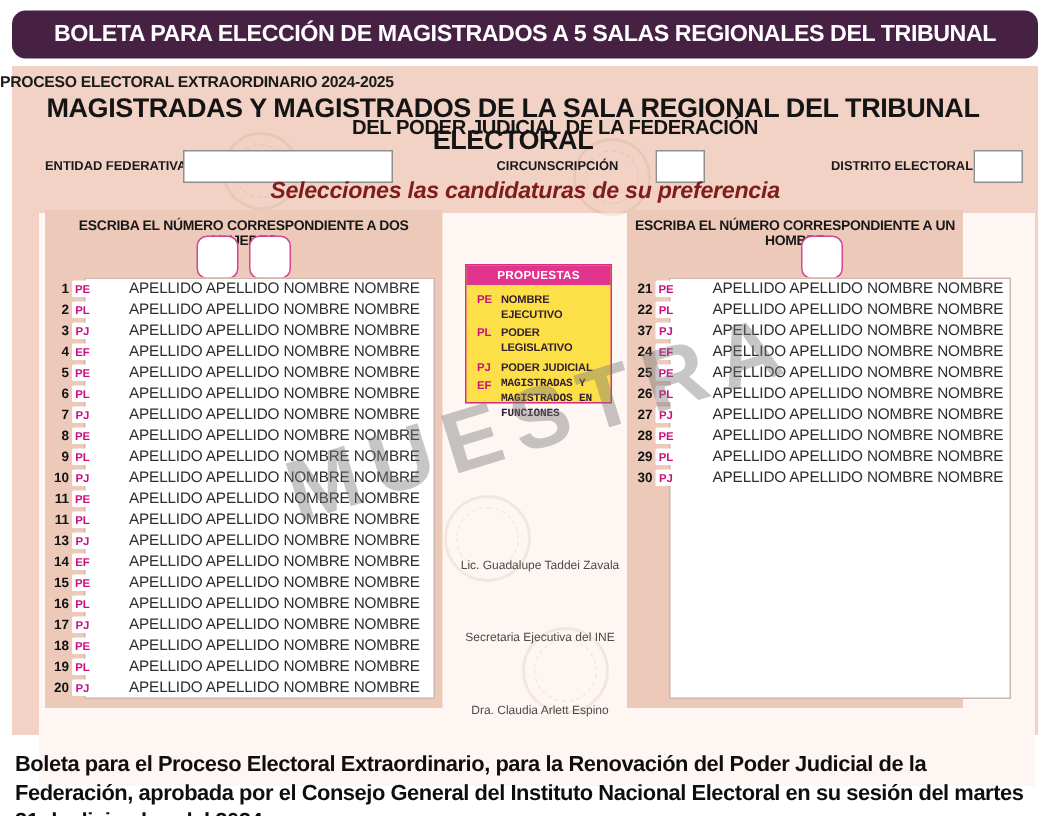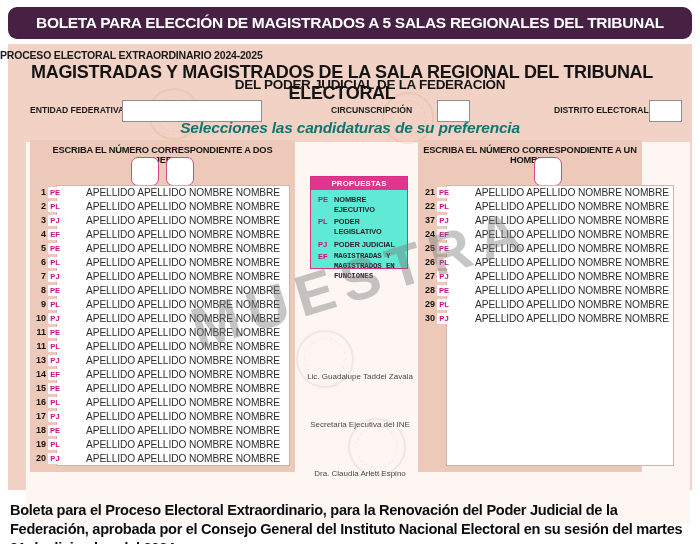--- a/index.html
+++ b/index.html
@@ -20,40 +20,40 @@
   .hdr-t1 { position:absolute; left:0; top:62px; width:684px; text-align:center;
     font-size:18px; font-weight:bold; color:#141414; letter-spacing:-0.3px; }
   .hdr-t2 { position:absolute; left:0; top:77px; width:700px; text-align:center;
     font-size:13.5px; font-weight:bold; color:#141414; letter-spacing:-0.3px;margin-left:20px; }
 
   
   .fld-label { position:absolute; font-size:8.6px; font-weight:bold; color:#1a1a1a; top:105px; }
   .fld-box { position:absolute; top:100px; height:22px; background:#fff; border:1px solid #8f8f8f; }
 
   .instruction { position:absolute; left:0; top:119px; width:700px; text-align:center;
-    font-size:15.5px; font-weight:bold; font-style:italic; color:#0f766e; letter-spacing:-0.2px; }
+    font-size:15.5px; font-weight:bold; font-style:italic; color:#7f1d1d; letter-spacing:-0.2px; }
 
   
   .panel { position:absolute; background:#edc9ba; }
   .panel-header { position:absolute; top:5px; left:0; width:100%; text-align:center;
     font-size:9.3px; font-weight:bold; color:#171717; letter-spacing:-0.2px; }
   .vote-square { position:absolute; width:28px; height:29px; background:#fff;
     border:1.6px solid #d4478f; border-radius:7px; }
   .names-box { position:absolute; background:#fff; border:1px solid #cdb6ab; }
 
   .cand-list { position:absolute; }
   .cand-row { display:flex; align-items:center; height:14px; }
   .cand-num { width:14px; text-align:right; font-size:9px; font-weight:bold; color:#111; }
   .cand-code { width:14px; height:11px; margin-left:2px; background:#fff; color:#cb0f7e;
     font-size:7.6px; font-weight:bold; text-align:center; line-height:11px; border-radius:1px; }
   .cand-name { margin-left:24px; font-size:10.2px; color:#2e2e2e; letter-spacing:-0.1px; }
 
   
   .prop-box { position:absolute; left:310px; top:176px; width:98px; height:93px;
-    background:#5eead4; border:1.6px solid #d6317f; }
+    background:#fde047; border:1.6px solid #d6317f; }
   .prop-header { height:13px; background:#e0348e; color:#fff; font-size:7.8px;
     font-weight:bold; text-align:center; line-height:13px; letter-spacing:0.2px; }
   .prop-items { padding:5px 4px 0 7px; }
   .prop-item { display:flex; margin-bottom:2.5px; }
   .prop-code { width:16px; flex:0 0 16px; font-size:7.6px; font-weight:bold; color:#cb0f7e; }
   .prop-label { font-size:7.4px; font-weight:bold; color:#33202f; line-height:1.35; letter-spacing:-0.1px; }
 
   
   .sig { position:absolute; left:297px; width:126px; text-align:center;
     font-size:8px; color:#4a4a4a; line-height:1.3; }

